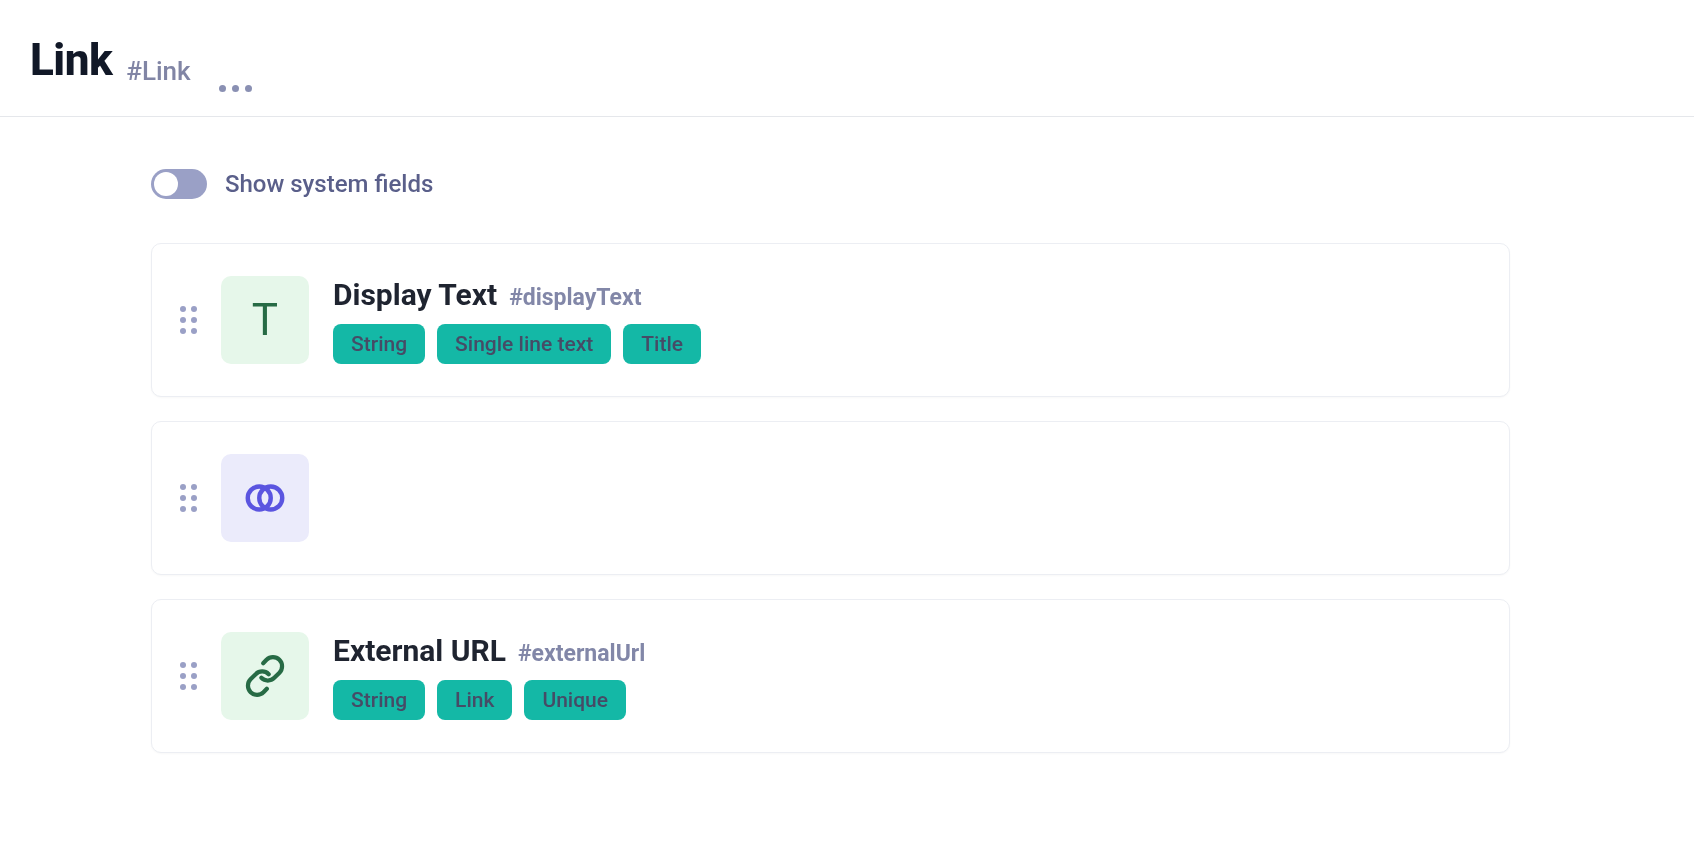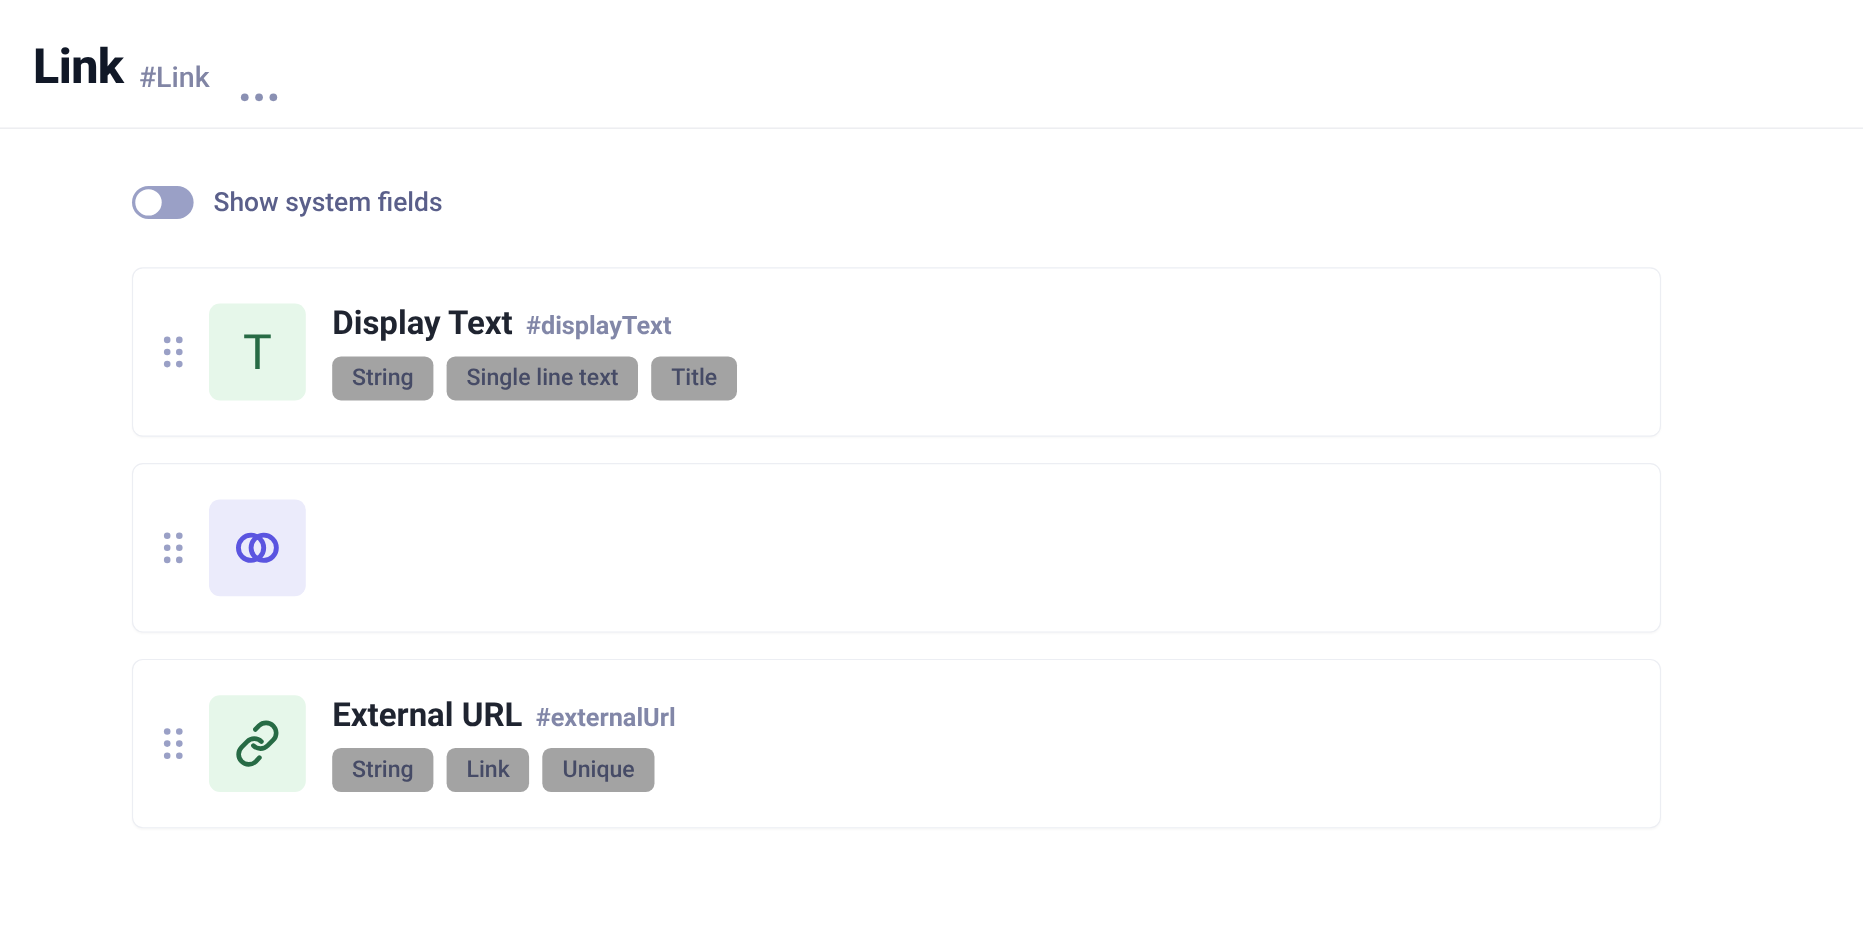--- a/index.html
+++ b/index.html
@@ -41,20 +41,21 @@
   }
   .dots-btn .dot {
     width: 7px;
     height: 7px;
     border-radius: 50%;
     background: #8a90b3;
   }
 
   .content {
     padding: 52px 184px 0 120px;
+    margin-left: 31px;
   }
 
   .toggle-row {
     display: flex;
     align-items: center;
     gap: 18px;
     margin-bottom: 44px;
   }
   .toggle {
     width: 56px;
@@ -134,21 +135,21 @@
     font-weight: 700;
     color: #1f2430;
   }
   .field-id {
     font-size: 23px;
     font-weight: 700;
     color: #8287a8;
   }
   .tags-row { display: flex; gap: 12px; flex-wrap: wrap; }
   .tag {
-    background: #a3a3a3;
+    background: #14b8a6;
     color: #464b66;
     font-size: 21px;
     padding: 8px 18px;
     border-radius: 8px;
     font-weight: 500;
   }
 </style>
 </head>
 <body>
 

